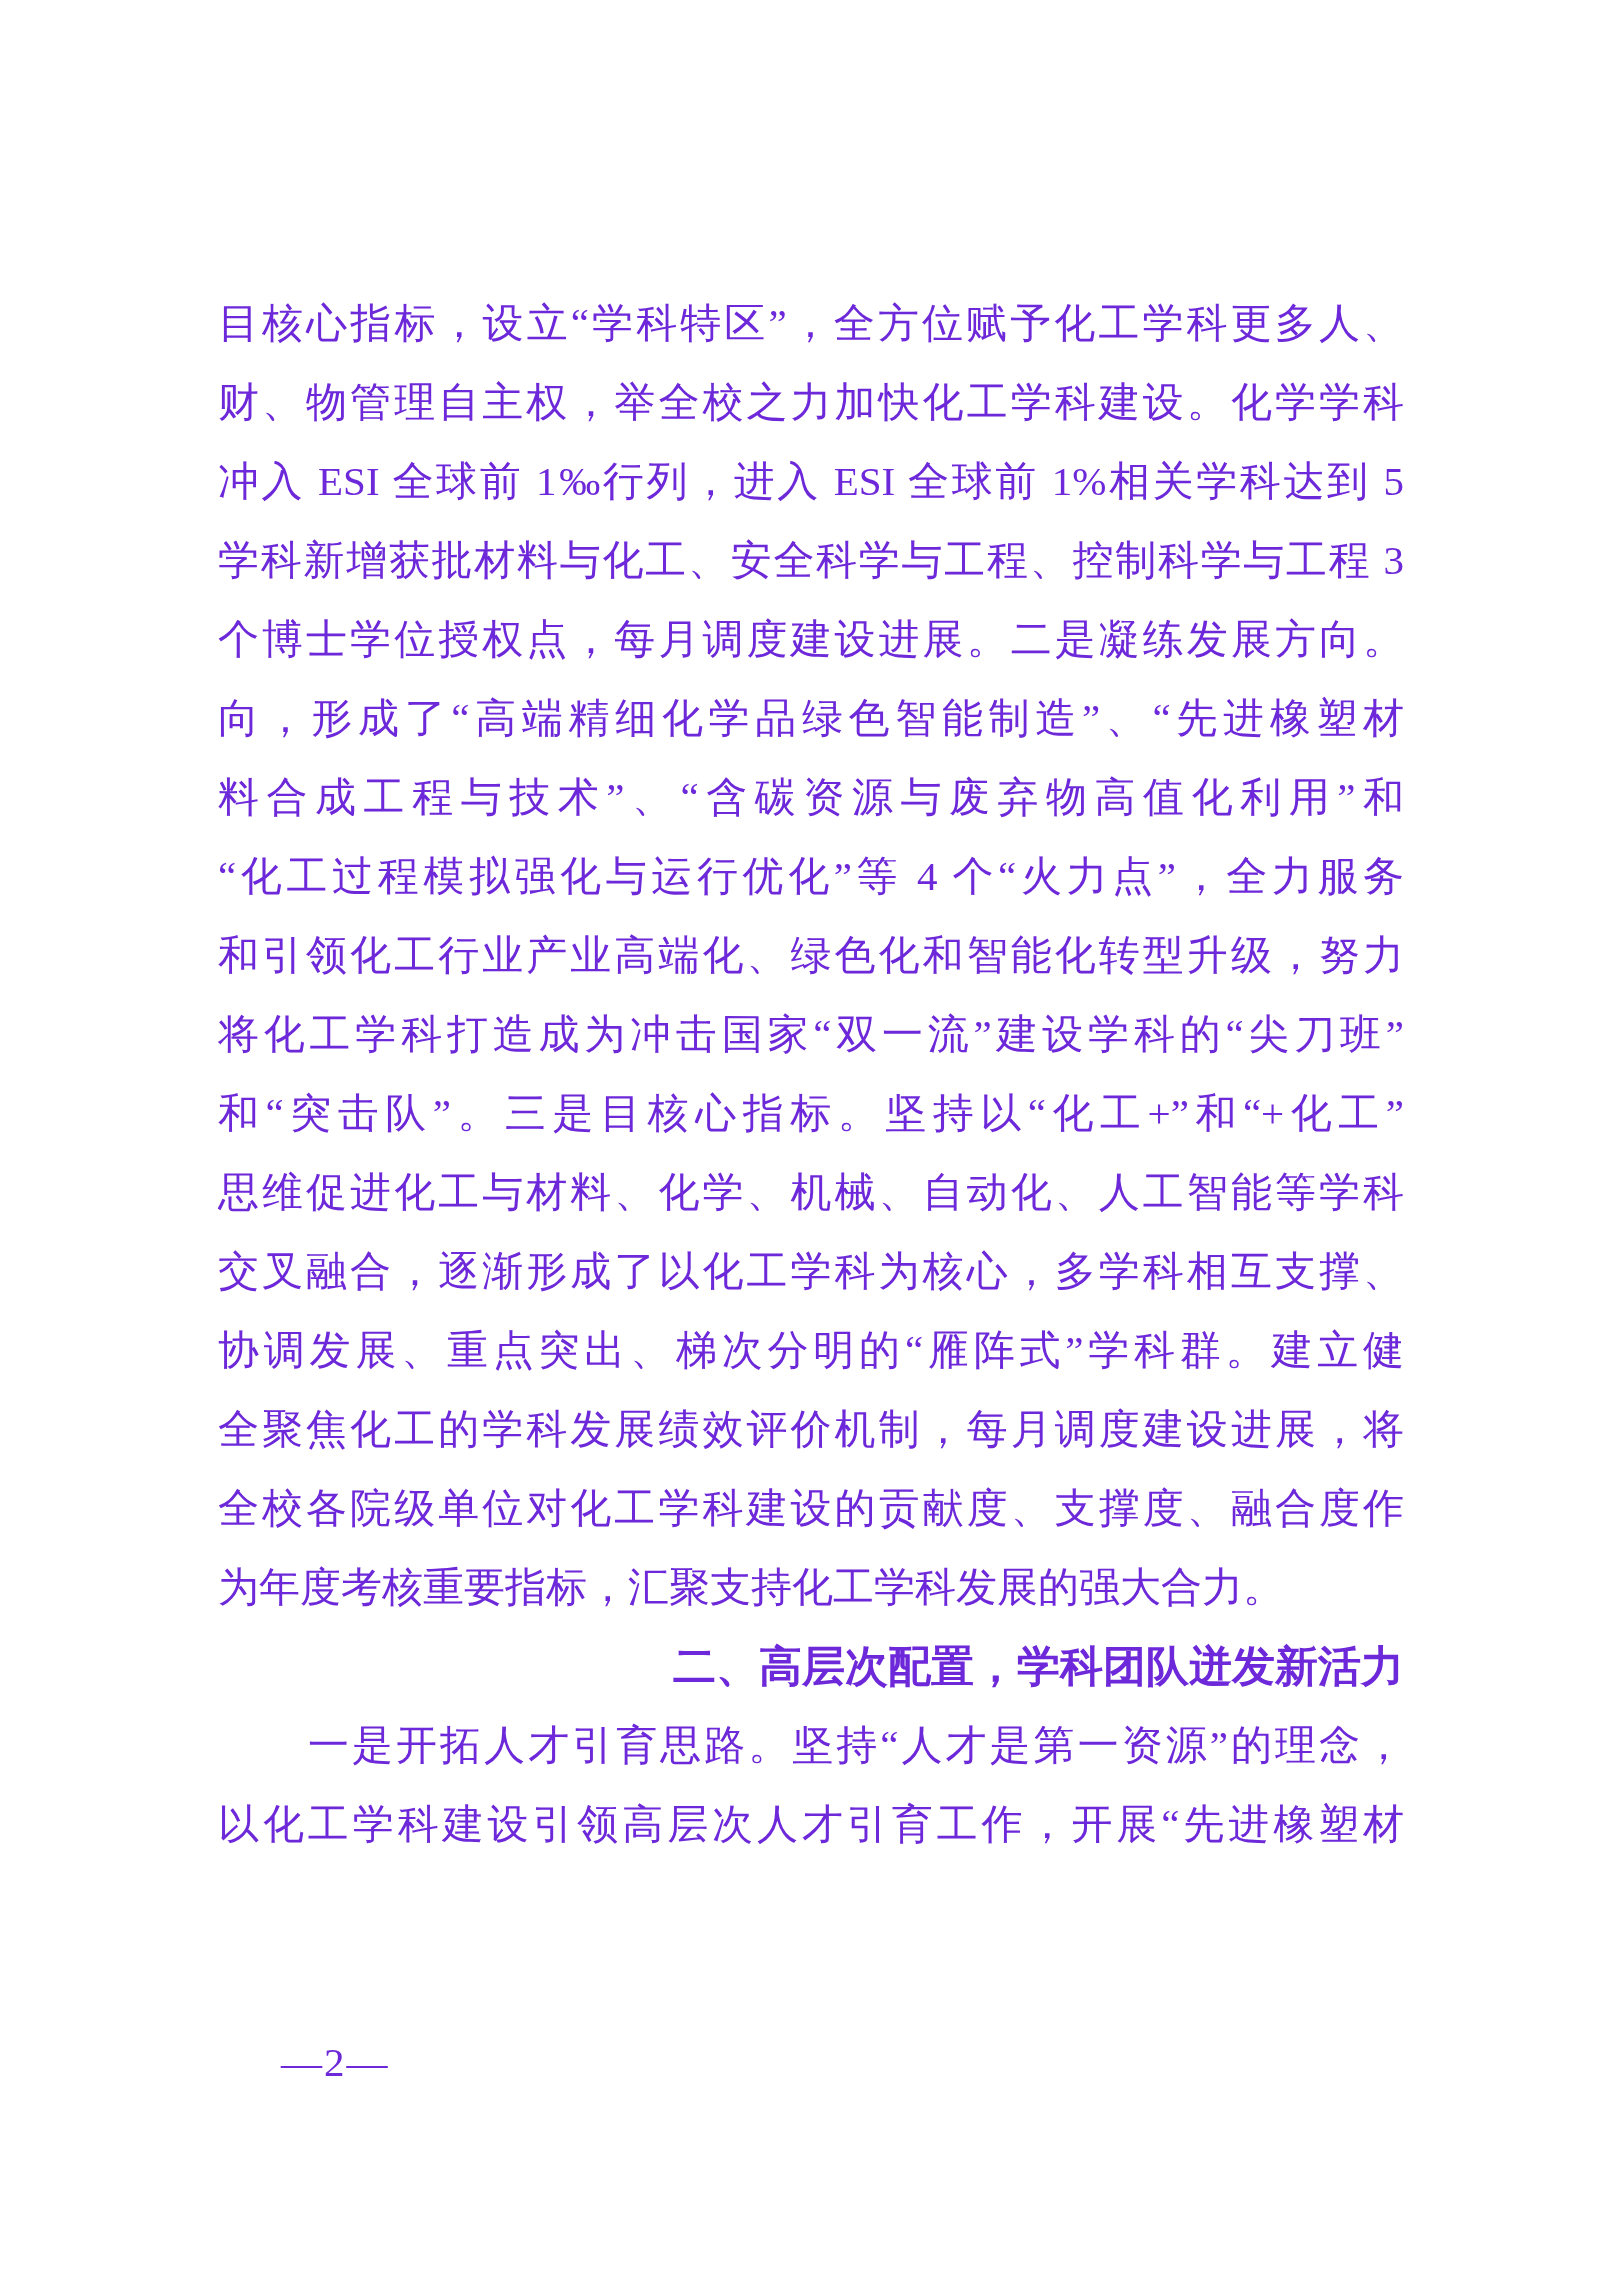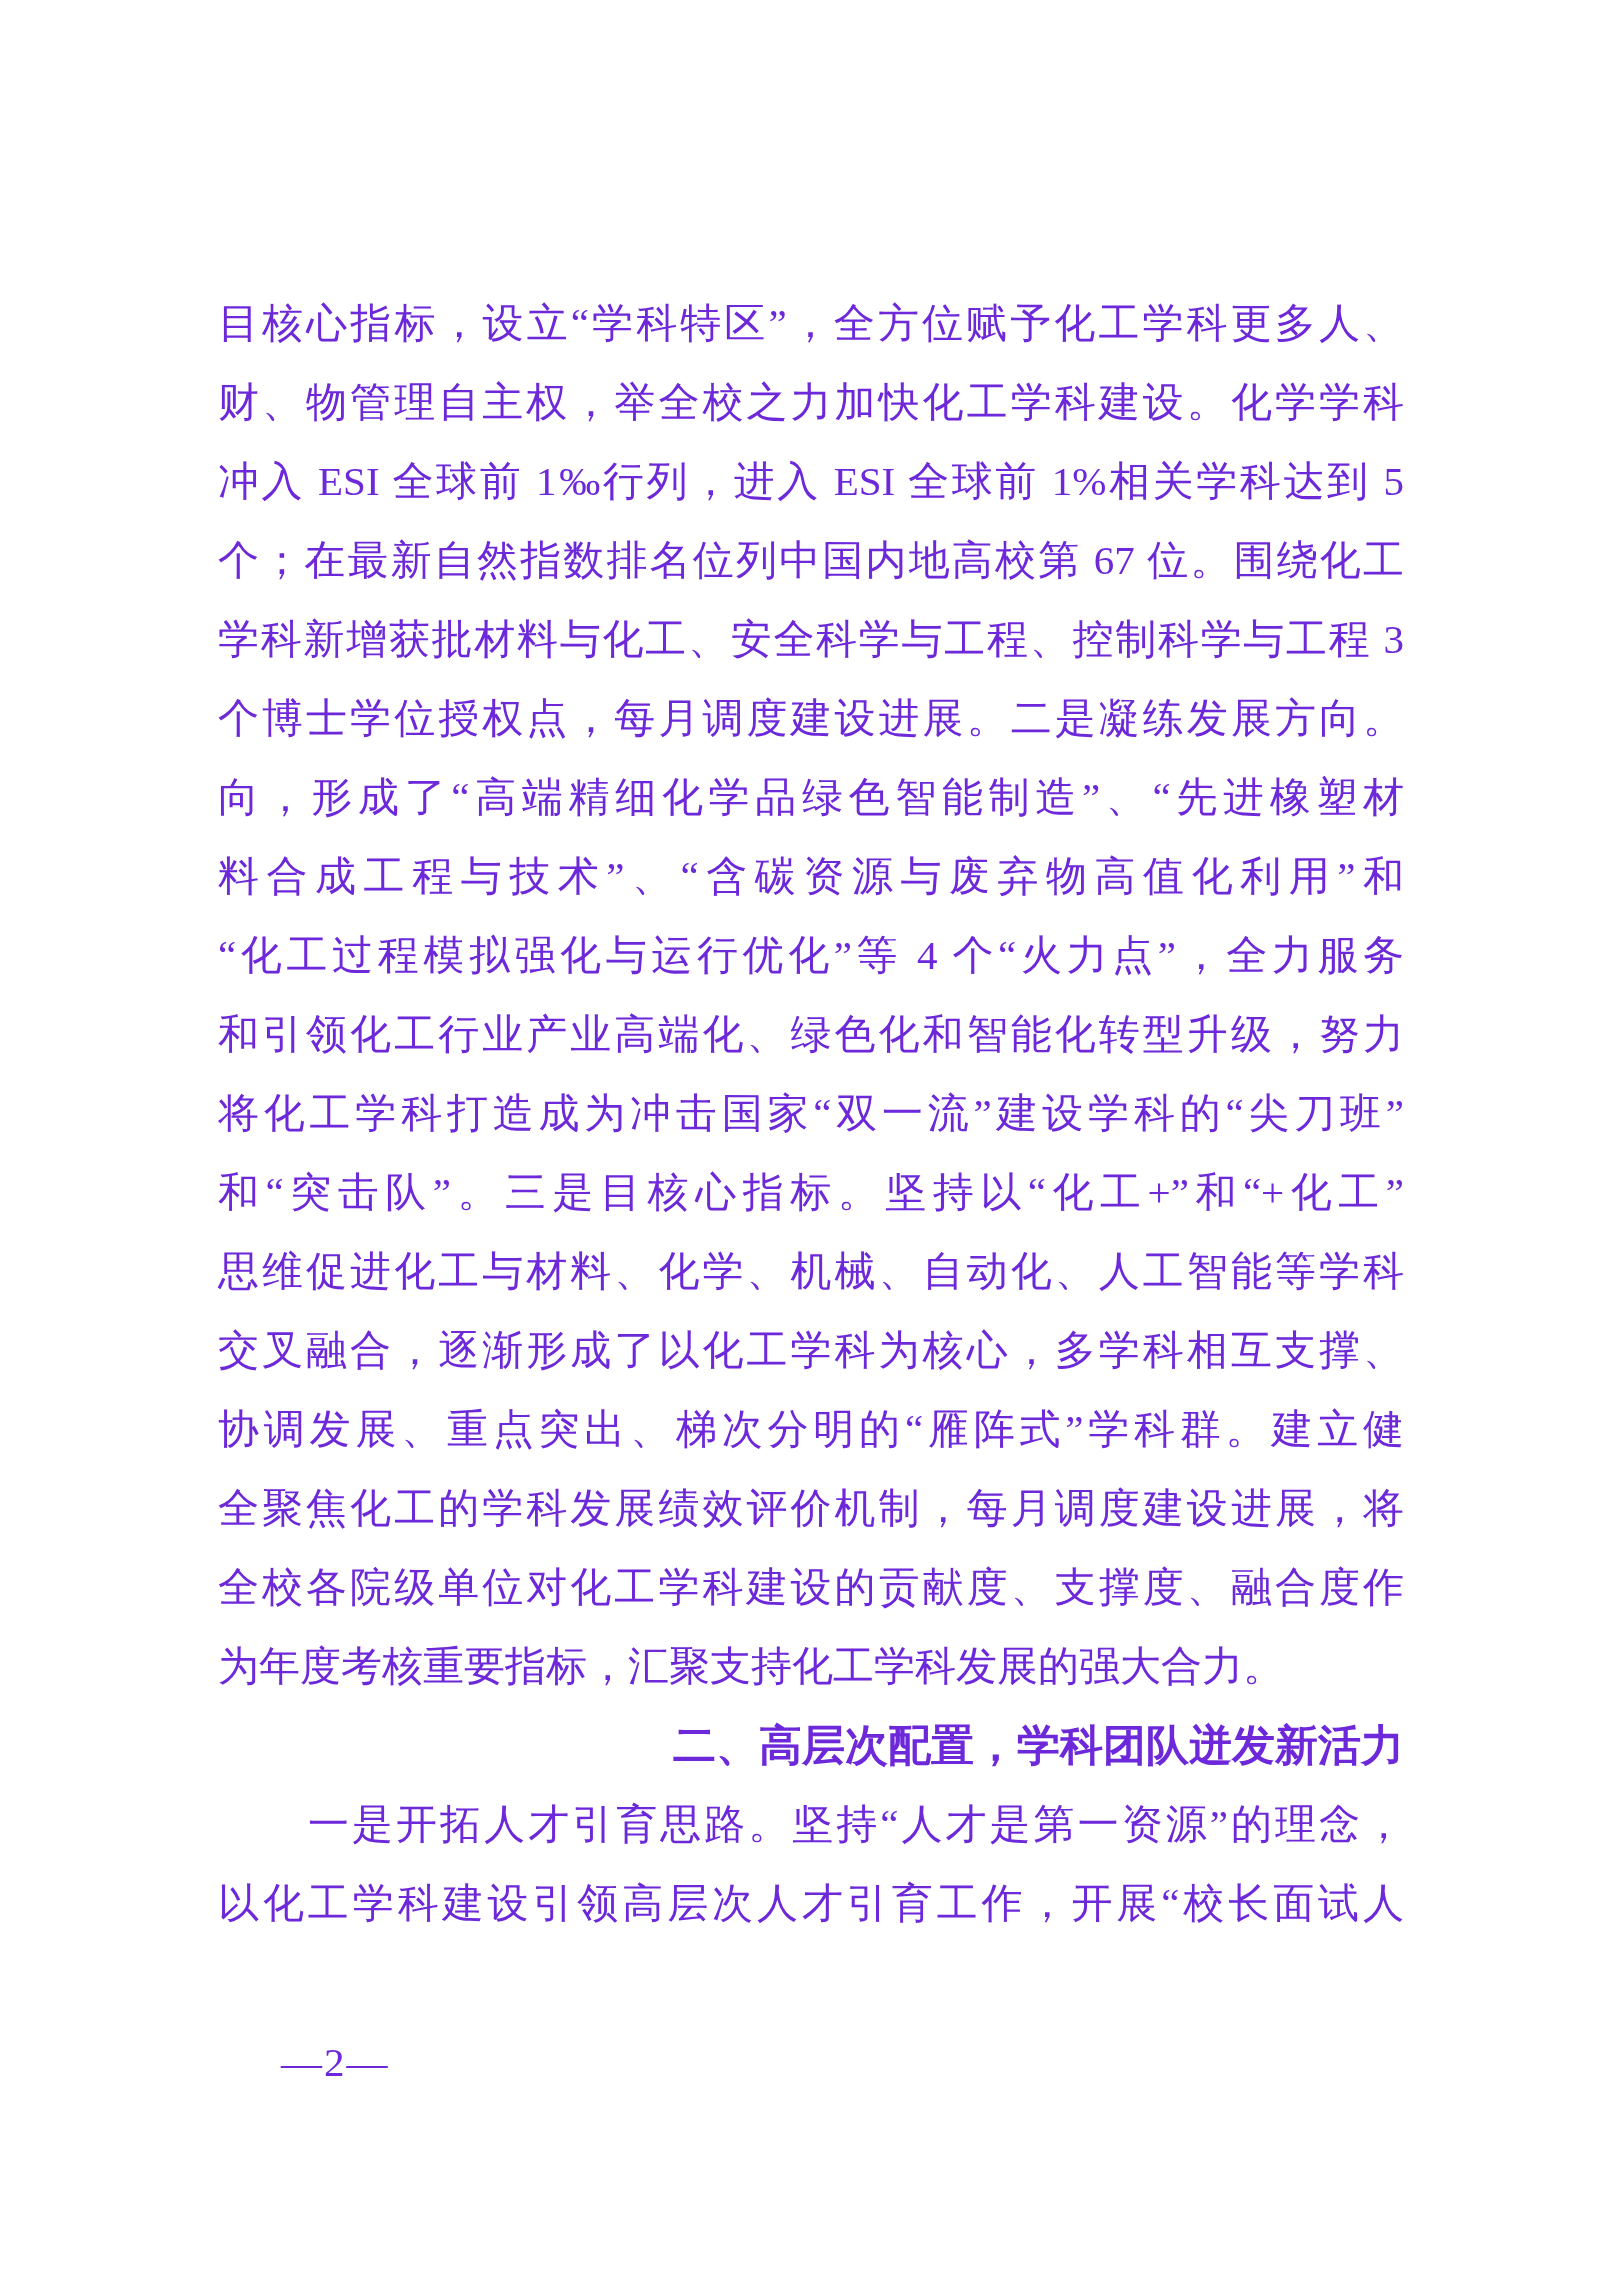--- a/index.html
+++ b/index.html
@@ -62,36 +62,35 @@
 </style>
 </head>
 <body>
 
 <div class="page">
   <div class="content">
 
     <div class="line"><span>目核心指标，设立“学科特区”，全方位赋予化工学科更多人、</span><span class="em"></span><span></span></div>
     <div class="line"><span>财、物管理自主权，举全校之力加快化工学科建设。化学学科</span><span class="em"></span><span></span></div>
     <div class="line"><span>冲入 ESI 全球前 1‰行列，进入 ESI 全球前 1%相关学科达到 5</span><span class="em"></span><span></span></div>
-    <div class="line"><span>个；在最新自然指数排名位列中国内地高校第 67 位。围绕化工</span><span class="em"></span><span></span></div>
     <div class="line"><span>学科新增获批材料与化工、安全科学与工程、控制科学与工程 3</span><span class="em"></span><span></span></div>
     <div class="line"><span>个博士学位授权点，每月调度建设进展。</span><span class="em">二是</span><span>凝练发展方向。</span></div>
     <div class="line"><span>向，形成了“高端精细化学品绿色智能制造”、“先进橡塑材</span><span class="em"></span><span></span></div>
     <div class="line"><span>料合成工程与技术”、“含碳资源与废弃物高值化利用”和</span><span class="em"></span><span></span></div>
     <div class="line"><span>“化工过程模拟强化与运行优化”等 4 个“火力点”，全力服务</span><span class="em"></span><span></span></div>
     <div class="line"><span>和引领化工行业产业高端化、绿色化和智能化转型升级，努力</span><span class="em"></span><span></span></div>
     <div class="line"><span>将化工学科打造成为冲击国家“双一流”建设学科的“尖刀班”</span><span class="em"></span><span></span></div>
     <div class="line"><span>和“突击队”。</span><span class="em">三是</span><span>目核心指标。坚持以“化工+”和“+化工”</span></div>
     <div class="line"><span>思维促进化工与材料、化学、机械、自动化、人工智能等学科</span><span class="em"></span><span></span></div>
     <div class="line"><span>交叉融合，逐渐形成了以化工学科为核心，多学科相互支撑、</span><span class="em"></span><span></span></div>
     <div class="line"><span>协调发展、重点突出、梯次分明的“雁阵式”学科群。建立健</span><span class="em"></span><span></span></div>
     <div class="line"><span>全聚焦化工的学科发展绩效评价机制，每月调度建设进展，将</span><span class="em"></span><span></span></div>
     <div class="line"><span>全校各院级单位对化工学科建设的贡献度、支撑度、融合度作</span><span class="em"></span><span></span></div>
     <div class="line flush"><span>为年度考核重要指标，汇聚支持化工学科发展的强大合力。</span><span class="em"></span><span></span></div>
     <div class="line heading"><span>二、高层次配置，学科团队迸发新活力</span></div>
     <div class="line ind"><span></span><span class="em">一是</span><span>开拓人才引育思路。坚持“人才是第一资源”的理念，</span></div>
-    <div class="line"><span>以化工学科建设引领高层次人才引育工作，开展“校长面试人</span><span class="em"></span><span></span></div>
+    <div class="line"><span>以化工学科建设引领高层次人才引育工作，开展“先进橡塑材</span><span class="em"></span><span></span></div>
 
   </div>
 
   <div class="footer">—2—</div>
 </div>
 
 
 </body></html>

